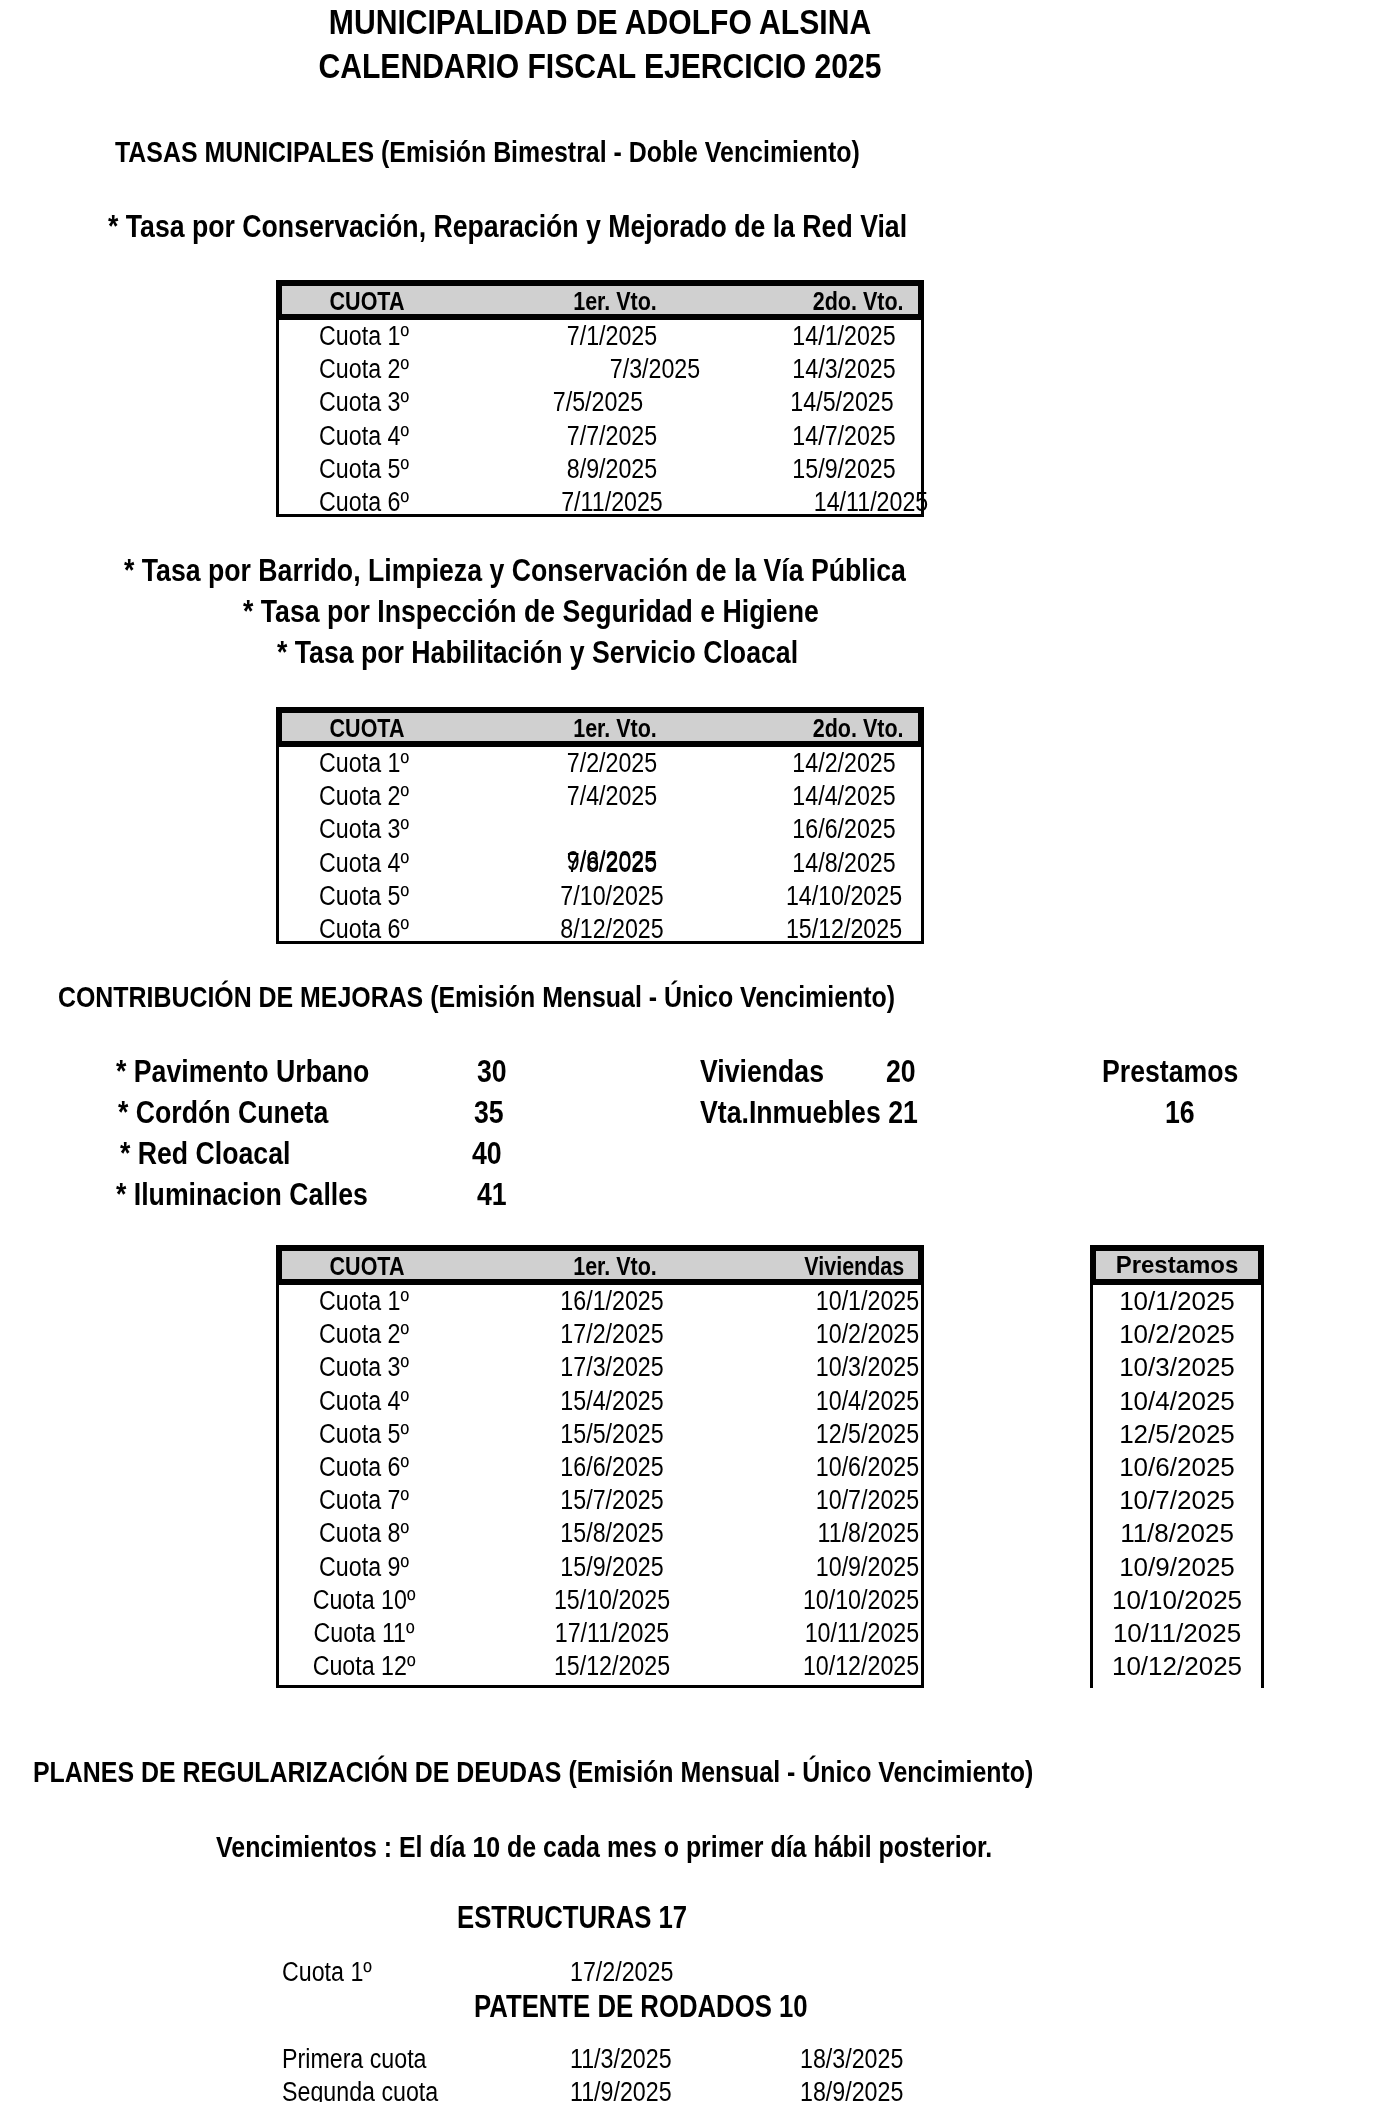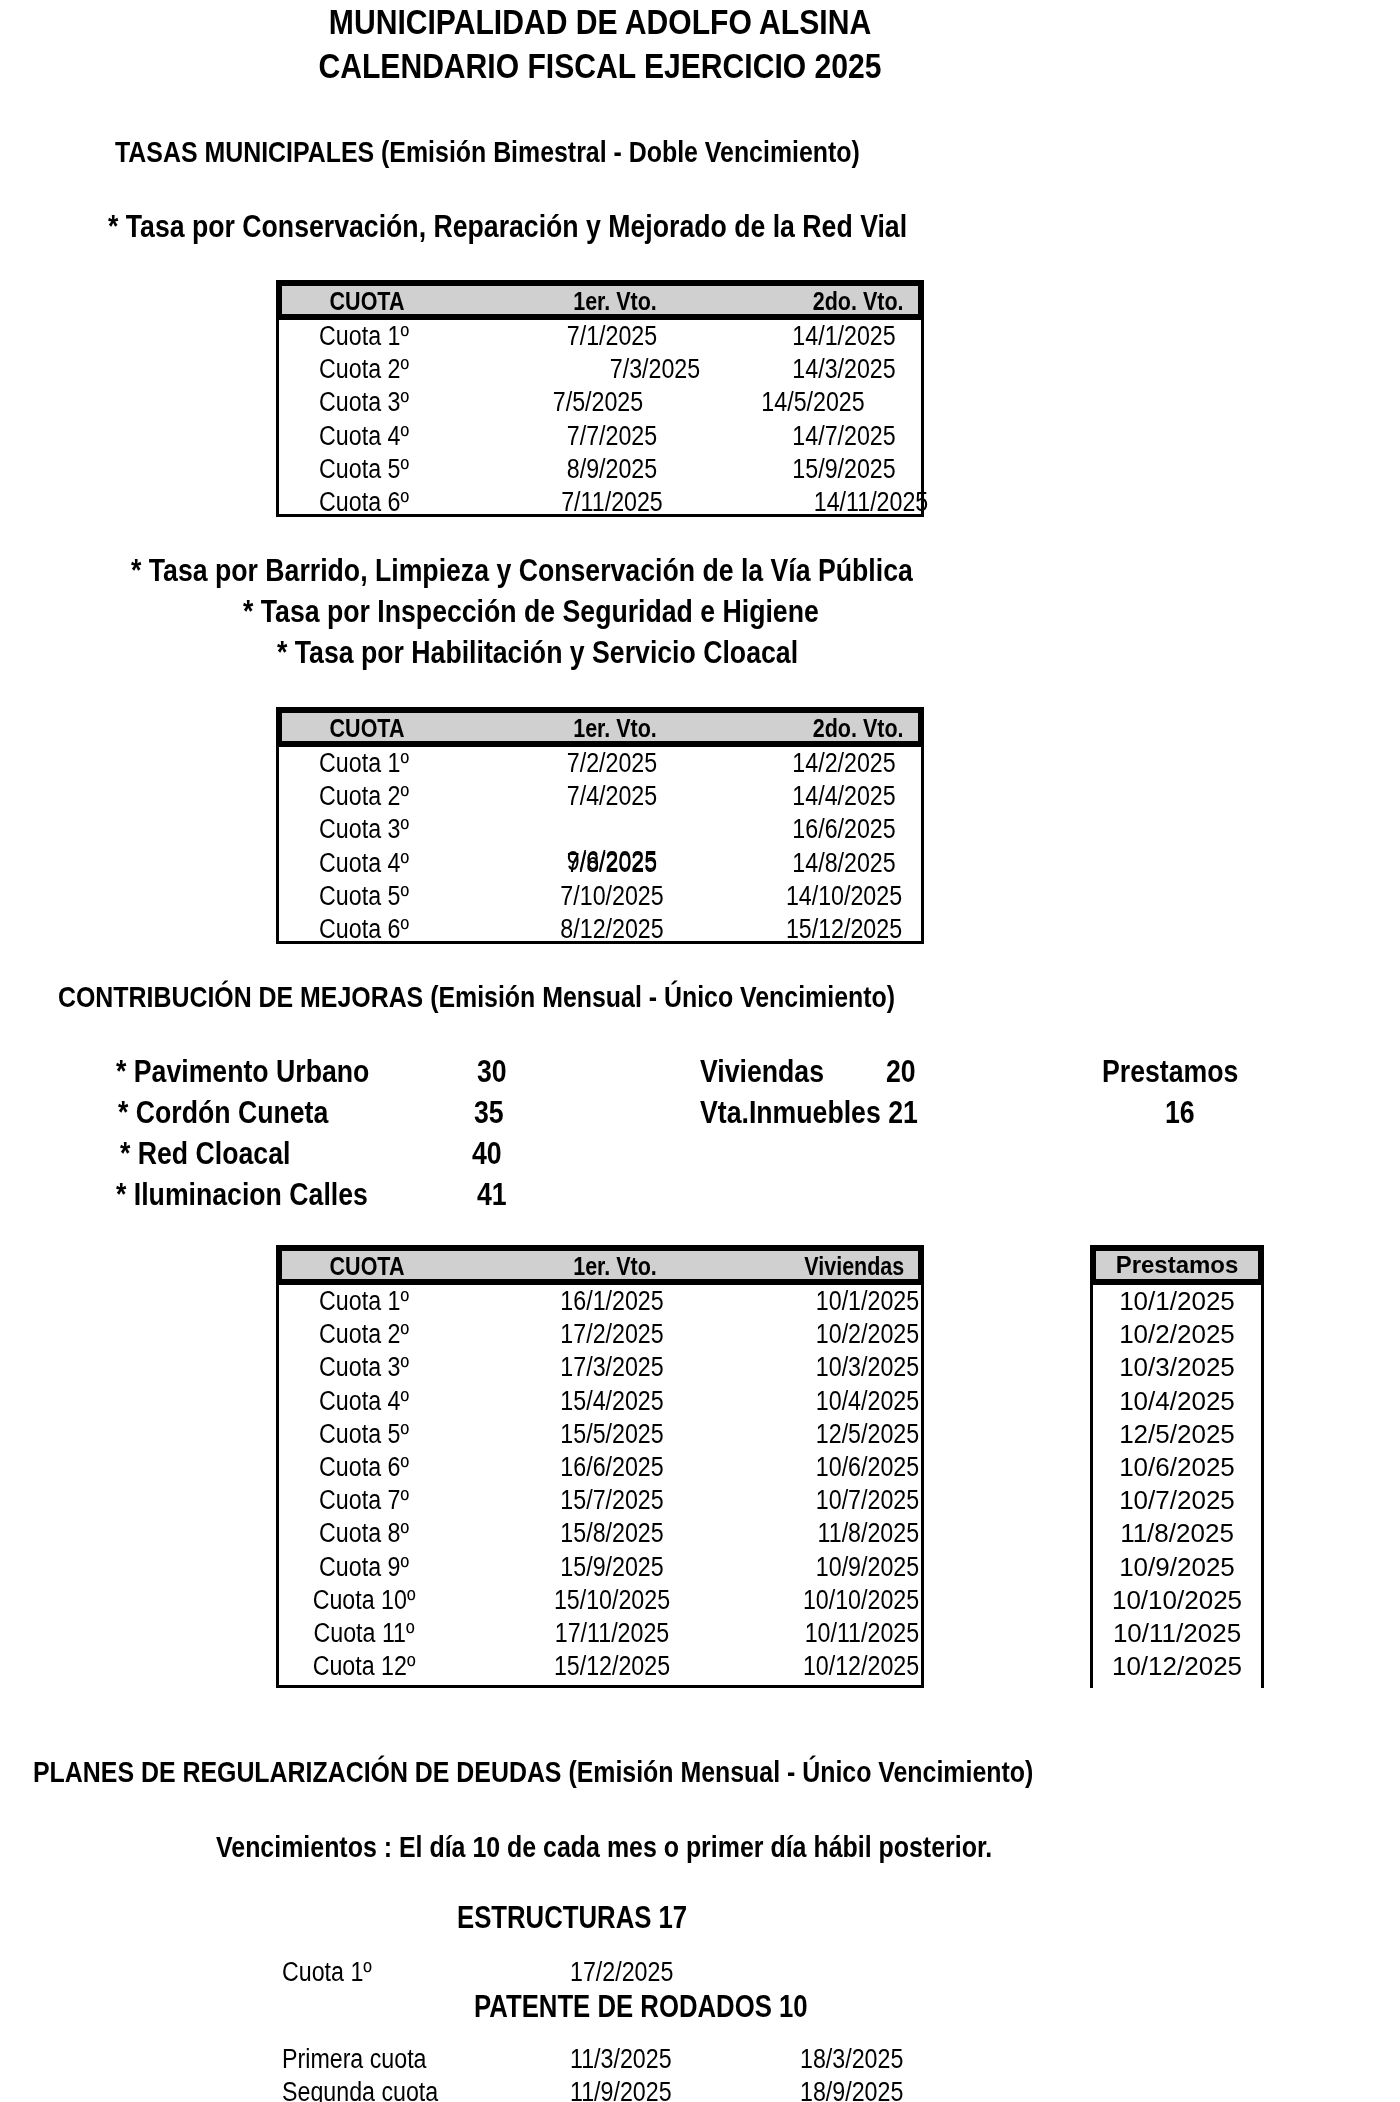--- a/index.html
+++ b/index.html
@@ -62,40 +62,40 @@
       <div class="cell" style="left: 565px; transform: translateX(-50%);"><span style="transform-origin: center center;">14/1/2025</span></div>
     </div>
     <div class="row">
       <div class="cell" style="left: 85px; transform: translateX(-50%);"><span style="transform-origin: center center;">Cuota 2º</span></div>
       <div class="cell" style="left: 333px; transform: translateX(-50%); margin-left: 43px;"><span style="transform-origin: center center;">7/3/2025</span></div>
       <div class="cell" style="left: 565px; transform: translateX(-50%);"><span style="transform-origin: center center;">14/3/2025</span></div>
     </div>
     <div class="row">
       <div class="cell" style="left: 85px; transform: translateX(-50%);"><span style="transform-origin: center center;">Cuota 3º</span></div>
       <div class="cell" style="left: 319px; transform: translateX(-50%);"><span style="transform-origin: center center;">7/5/2025</span></div>
-      <div class="cell" style="left: 534px; transform: translateX(-50%);"><span style="transform-origin: center center;">14/5/2025</span></div>
+      <div class="cell" style="left: 563px; transform: translateX(-50%);"><span style="transform-origin: center center;">14/5/2025</span></div>
     </div>
     <div class="row">
       <div class="cell" style="left: 85px; transform: translateX(-50%);"><span style="transform-origin: center center;">Cuota 4º</span></div>
       <div class="cell" style="left: 333px; transform: translateX(-50%);"><span style="transform-origin: center center;">7/7/2025</span></div>
       <div class="cell" style="left: 565px; transform: translateX(-50%);"><span style="transform-origin: center center;">14/7/2025</span></div>
     </div>
     <div class="row">
       <div class="cell" style="left: 85px; transform: translateX(-50%);"><span style="transform-origin: center center;">Cuota 5º</span></div>
       <div class="cell" style="left: 333px; transform: translateX(-50%);"><span style="transform-origin: center center;">8/9/2025</span></div>
       <div class="cell" style="left: 565px; transform: translateX(-50%);"><span style="transform-origin: center center;">15/9/2025</span></div>
     </div>
     <div class="row">
       <div class="cell" style="left: 85px; transform: translateX(-50%);"><span style="transform-origin: center center;">Cuota 6º</span></div>
       <div class="cell" style="left: 333px; transform: translateX(-50%);"><span style="transform-origin: center center;">7/11/2025</span></div>
       <div class="cell" style="left: 592px; transform: translateX(-50%);"><span style="transform-origin: center center;">14/11/2025</span></div>
     </div>
   </div>
 
-<div class="abs sub" style="left:131px; top:553px;">
+<div class="abs sub" style="left:124px; top:553px;">
   <span class="cond">*  Tasa por Barrido, Limpieza y Conservación de la Vía Pública</span>
 </div>
 <div class="abs sub" style="left:243px; top:594px;">
   <span class="cond">*  Tasa por Inspección de Seguridad e Higiene</span>
 </div>
 <div class="abs sub" style="left:277px; top:635px;">
   <span class="cond">*  Tasa por Habilitación y Servicio Cloacal</span>
 </div>
 
 <div class="tbl" id="t2" style="left:276px; top:707px; width:648px; height:237px;">

